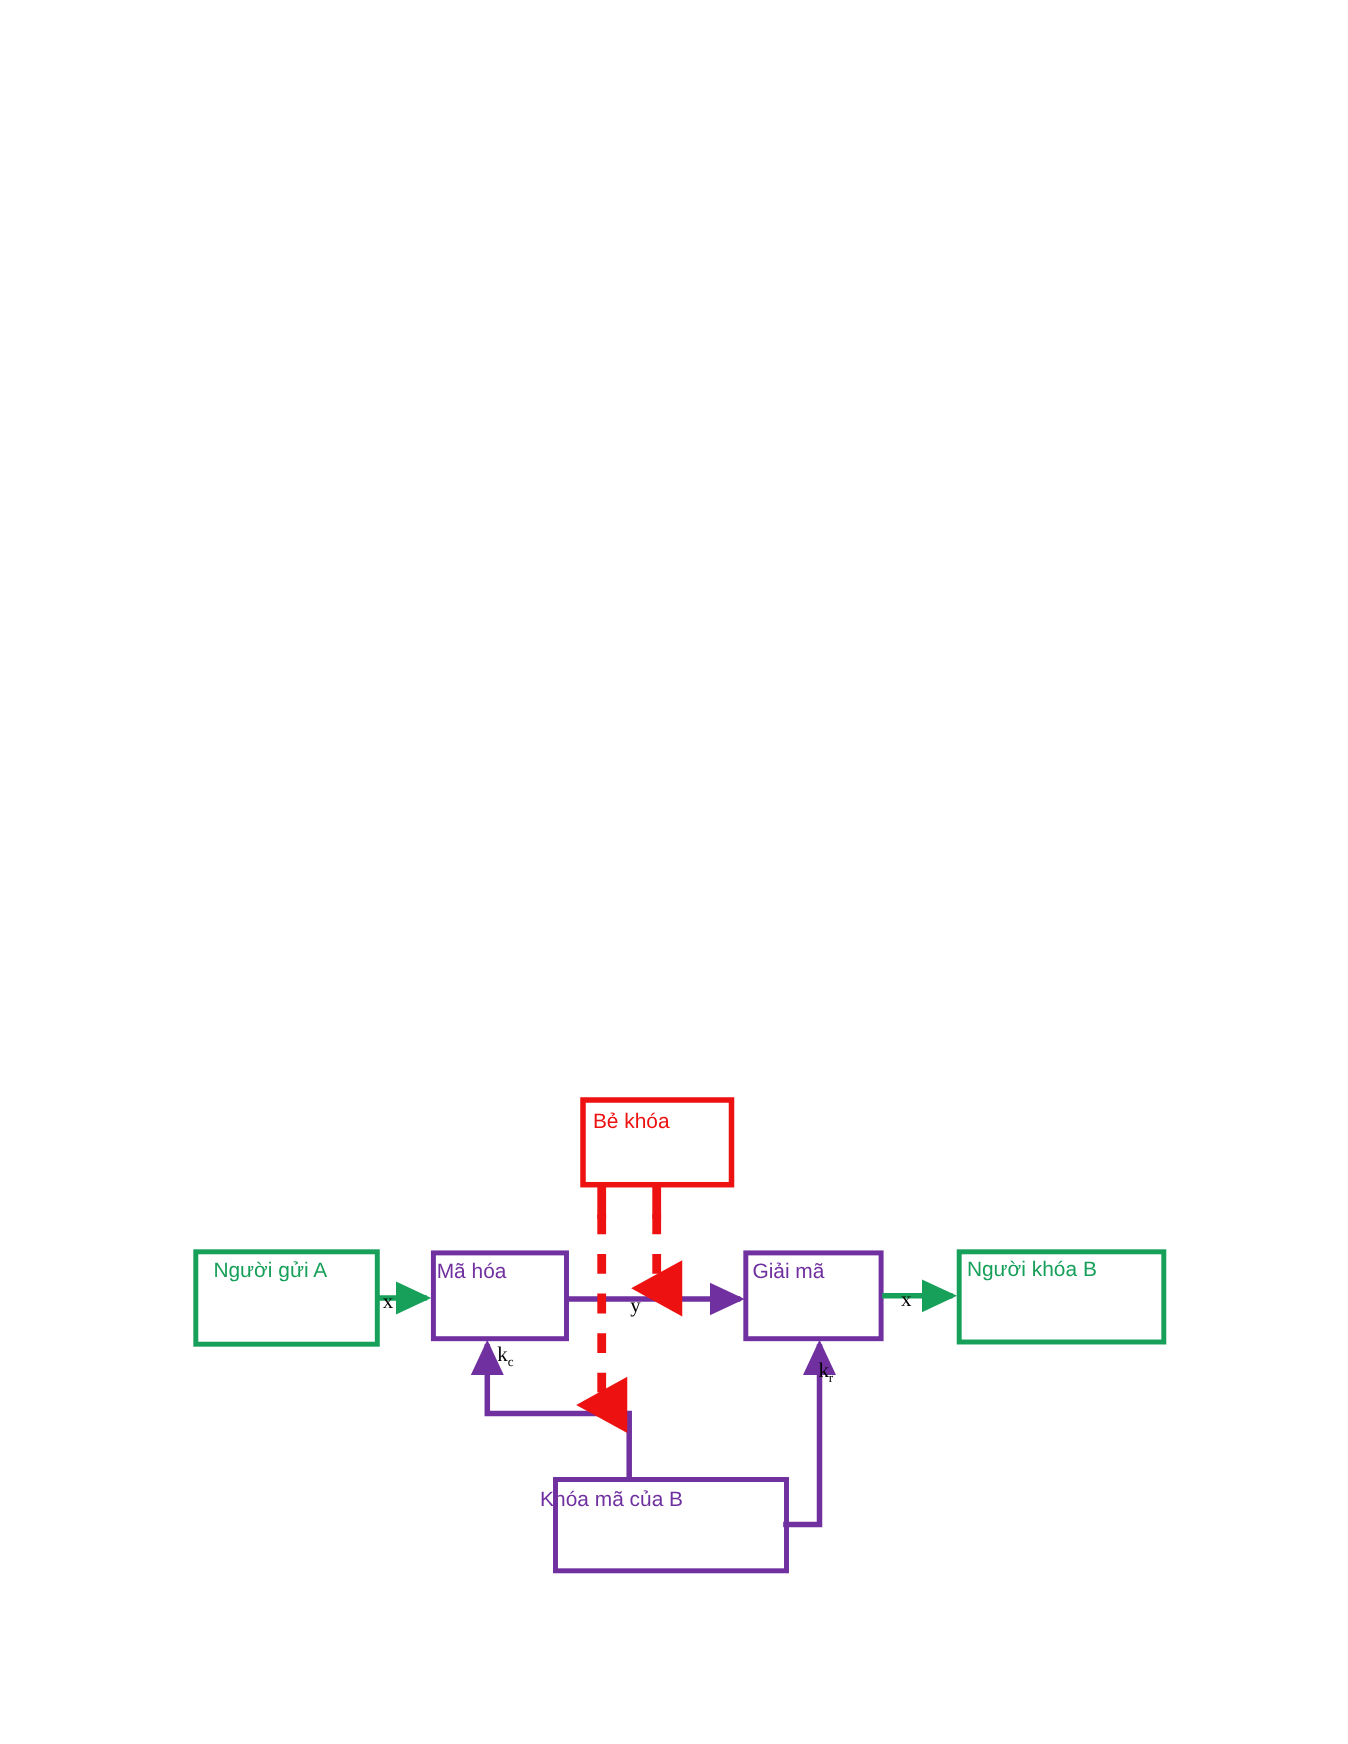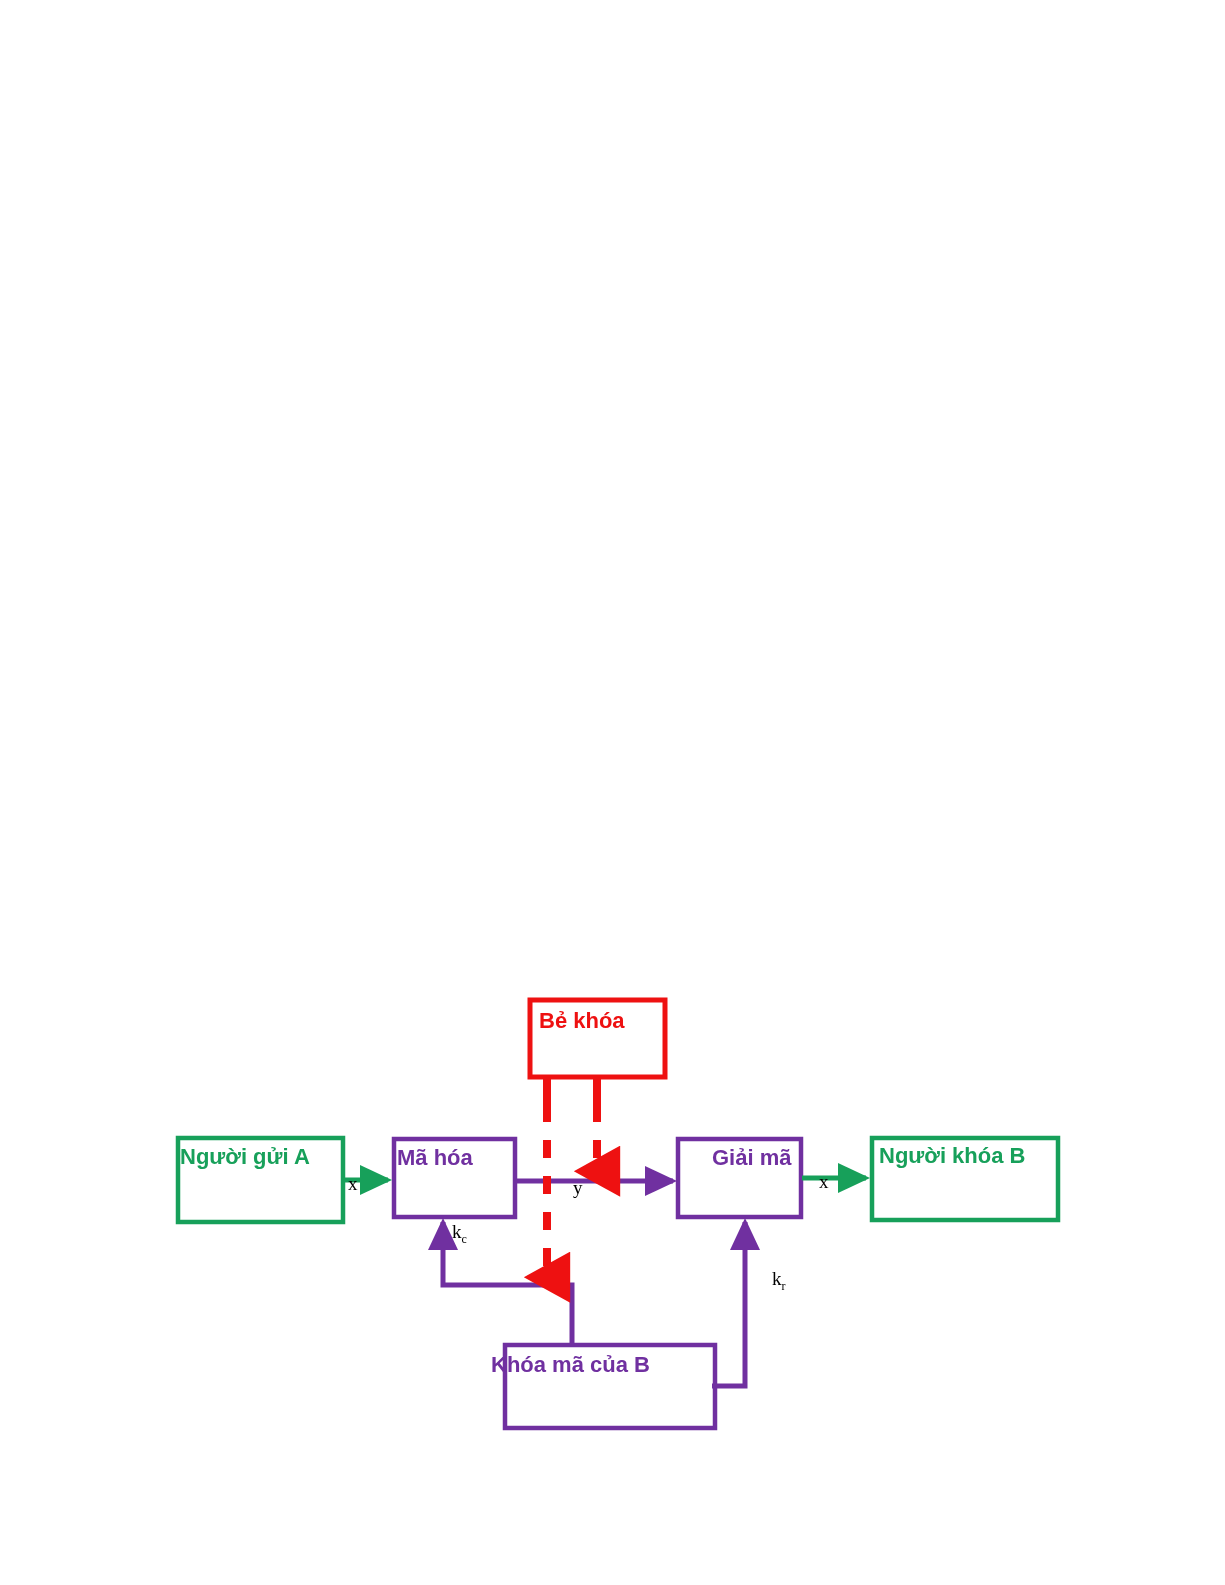--- a/index.html
+++ b/index.html
@@ -16,24 +16,23 @@
   }
   #canvas {
     position: absolute;
     left: 0; top: 0;
     width: 1225px;
     height: 1585px;
   }
   .node-label {
     position: absolute;
     font-family: "Liberation Sans", sans-serif;
-    font-size: 22px;
+    font-size: 19px;
     white-space: nowrap;
     line-height: 1;
-    font-weight: bold;
   }
   .edge-label {
     position: absolute;
     font-family: "Liberation Serif", serif;
     font-size: 19px;
     color: #000000;
     white-space: nowrap;
     line-height: 1;
   }
   .edge-label .sub {
@@ -83,33 +82,33 @@
   <path d="M712,1386 L745,1386 L745,1222" fill="none" stroke="#7030a0" stroke-width="5" marker-end="url(#arrow-purple)"></path>
 
   <line x1="547" y1="1077" x2="547" y2="1108" stroke="#ee1111" stroke-width="8"></line>
   <line x1="597" y1="1077" x2="597" y2="1108" stroke="#ee1111" stroke-width="8"></line>
 
   <line x1="597" y1="1104" x2="597" y2="1172" stroke="#ee1111" stroke-width="8" stroke-dasharray="18,18" marker-end="url(#arrow-red)"></line>
 
   <line x1="547" y1="1104" x2="547" y2="1278" stroke="#ee1111" stroke-width="8" stroke-dasharray="18,18" marker-end="url(#arrow-red)"></line>
 </svg>
 
-<div class="node-label green-text" style="left:180px; top:1146px;">Người gửi A</div>
+<div class="node-label green-text" style="left:194px; top:1146px;">Người gửi A</div>
 
 <div class="node-label purple-text" style="left:397px; top:1147px;">Mã hóa</div>
 
 <div class="node-label red-text" style="left:539px; top:1010px;">Bẻ khóa</div>
 
-<div class="node-label purple-text" style="left:684px; top:1147px;margin-left:28px;">Giải mã</div>
+<div class="node-label purple-text" style="left:684px; top:1147px;">Giải mã</div>
 
 <div class="node-label green-text" style="left:879px; top:1145px;">Người khóa B</div>
 
 <div class="node-label purple-text" style="left:491px; top:1354px;">Khóa mã của B</div>
 
 <div class="edge-label" style="left:348px; top:1174px;">x</div>
 
 <div class="edge-label" style="left:573px; top:1178px;">y</div>
 
 <div class="edge-label" style="left:819px; top:1172px;">x</div>
 
 <div class="edge-label" style="left:452px; top:1222px;text-align:right;"><span>k</span><span class="sub">c</span></div>
 
-<div class="edge-label" style="left:772px; top:1237px;margin-top:32px;"><span>k</span><span class="sub">r</span></div>
+<div class="edge-label" style="left:744px; top:1237px;"><span>k</span><span class="sub">r</span></div>
 
 </body></html>

